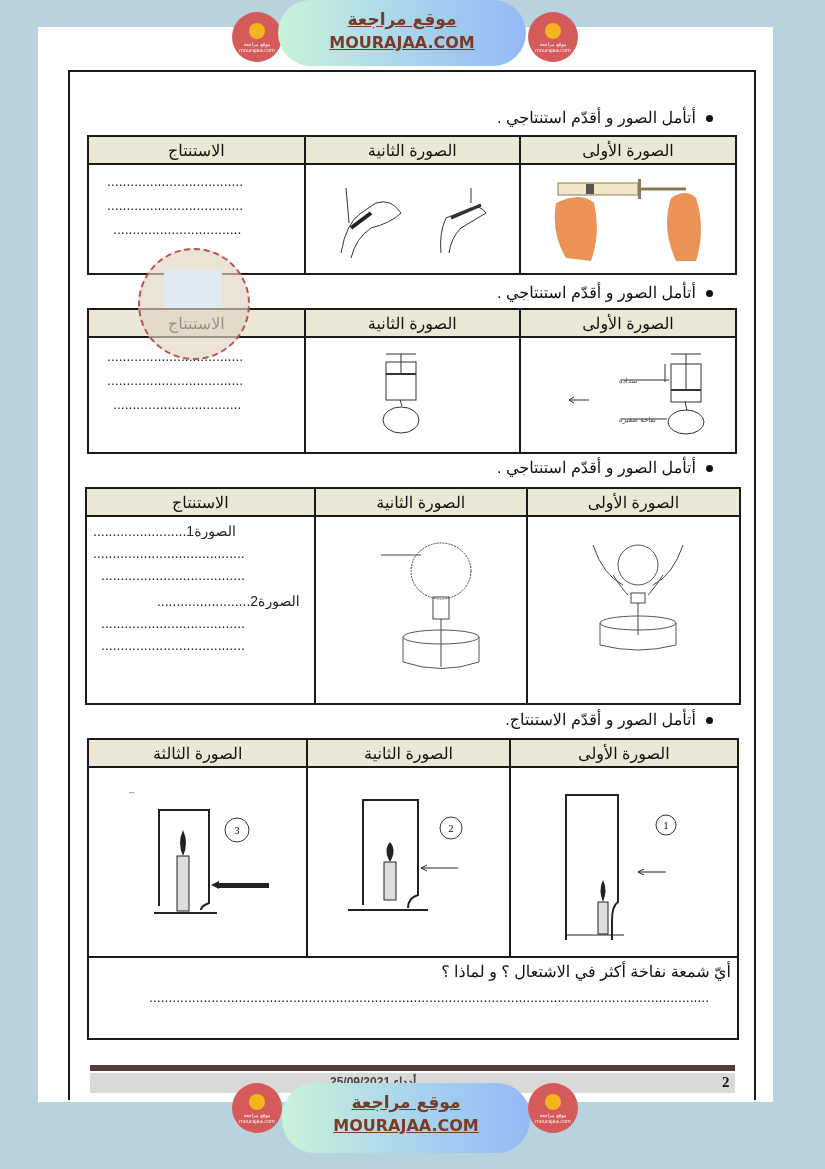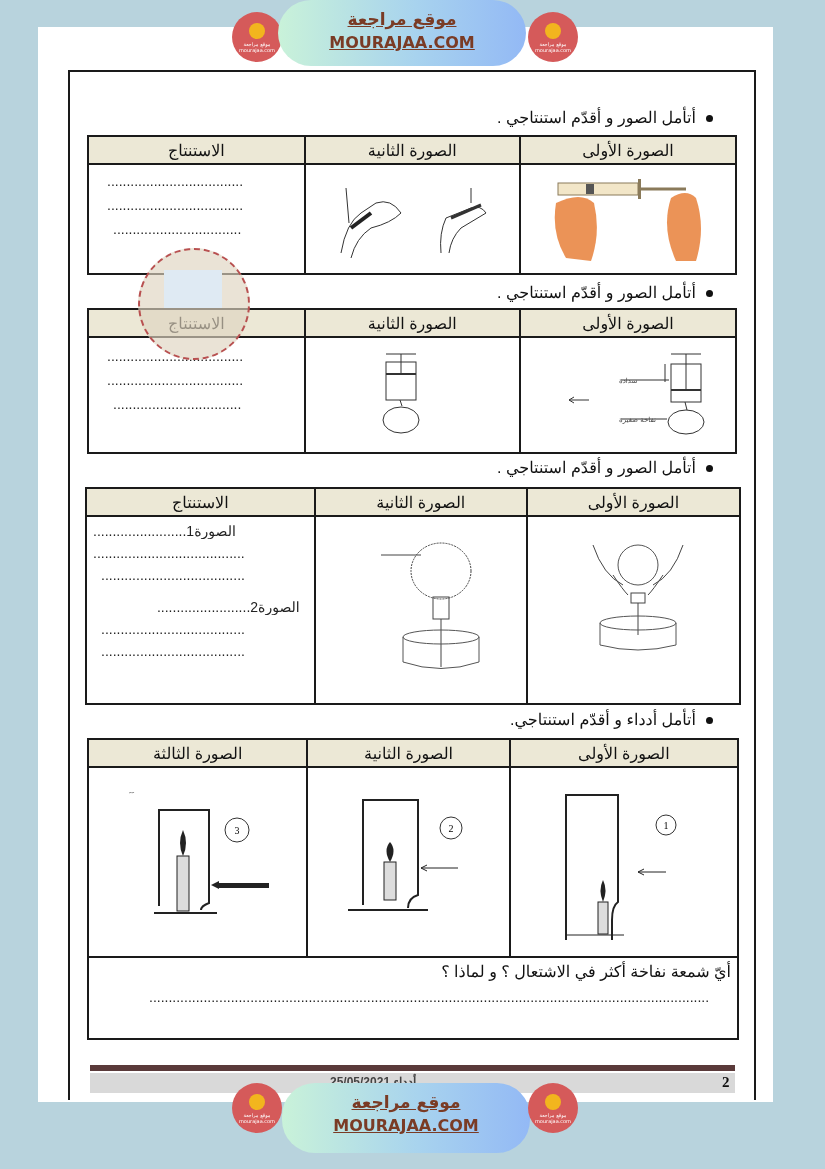--- a/index.html
+++ b/index.html
@@ -162,29 +162,29 @@
         <rect x="72" y="60" width="16" height="22" fill="none" stroke="#444"></rect>
         <line x1="80" y1="82" x2="80" y2="130" stroke="#444"></line>
         <ellipse cx="80" cy="100" rx="38" ry="7" fill="none" stroke="#555"></ellipse>
         <path d="M42 100 L42 125 Q80 138 118 125 L118 100" fill="none" stroke="#555"></path>
       </svg>
     </td>
     <td>
       <div class="dots" style="margin:6px 6px 0 6px;direction:rtl;"><span>الصورة1</span><span>........................</span></div>
       <div class="dots" style="margin:6px 6px 0 6px;">.......................................</div>
       <div class="dots" style="margin:6px 6px 0 14px;">.....................................</div>
-      <div class="dots" style="margin:16px 14px 0 14px;direction:rtl;text-align:right;"><span>الصورة2</span><span>........................</span></div>
+      <div class="dots" style="margin:10px 14px 0 14px;direction:rtl;text-align:right;"><span>الصورة2</span><span>........................</span></div>
       <div class="dots" style="margin:6px 6px 0 14px;">.....................................</div>
       <div class="dots" style="margin:6px 6px 0 14px;">.....................................</div>
     </td>
   </tr>
 </tbody>
   </table>
 
-<div class="instr" style="right:112px;top:710px;"><span class="dot"></span><span>أتأمل أدداء و أقدّم استنتاجي.</span></div>
+<div class="instr" style="right:112px;top:710px;"><span class="dot"></span><span>أتأمل الصور و أقدّم الاستنتاج.</span></div>
 <table class="ws" style="left:87px;top:738px;width:652px;">
   <tbody>
       <tr>
     <th style="width:229px;">الصورة الأولى</th>
     <th style="width:203px;">الصورة الثانية</th>
     <th style="width:220px;">الصورة الثالثة</th>
   </tr>
   <tr style="height:190px;">
     <td>
       <svg class="drawing" style="left:45px;top:22px;" width="140" height="150">
@@ -231,21 +231,21 @@
     <td colspan="3">
       <div class="question">أيّ شمعة نفاخة أكثر في الاشتعال ؟ و لماذا ؟</div>
       <div class="dots" style="margin:8px 8px 0 60px;">................................................................................................................................................</div>
     </td>
   </tr>
 </tbody>
   </table>
 
 <div class="footer-bar"></div>
 <div class="footer-band"></div>
-<div class="footer-date">أدداء 25/05/2021</div>
+<div class="footer-date">أدداء 25/09/2021</div>
 <div class="footer-page">2</div>
 
 <div class="badge" style="left:232px;top:1083px;">
   <div class="core"></div>
   <div class="txt"><span>موقع مراجعة</span><br><span>mourajaa.com</span></div>
 </div>
 <div class="banner" style="left:282px;top:1083px;height:70px;">
   <div class="ar">موقع مراجعة</div>
   <div class="en">MOURAJAA.COM</div>
 </div>

